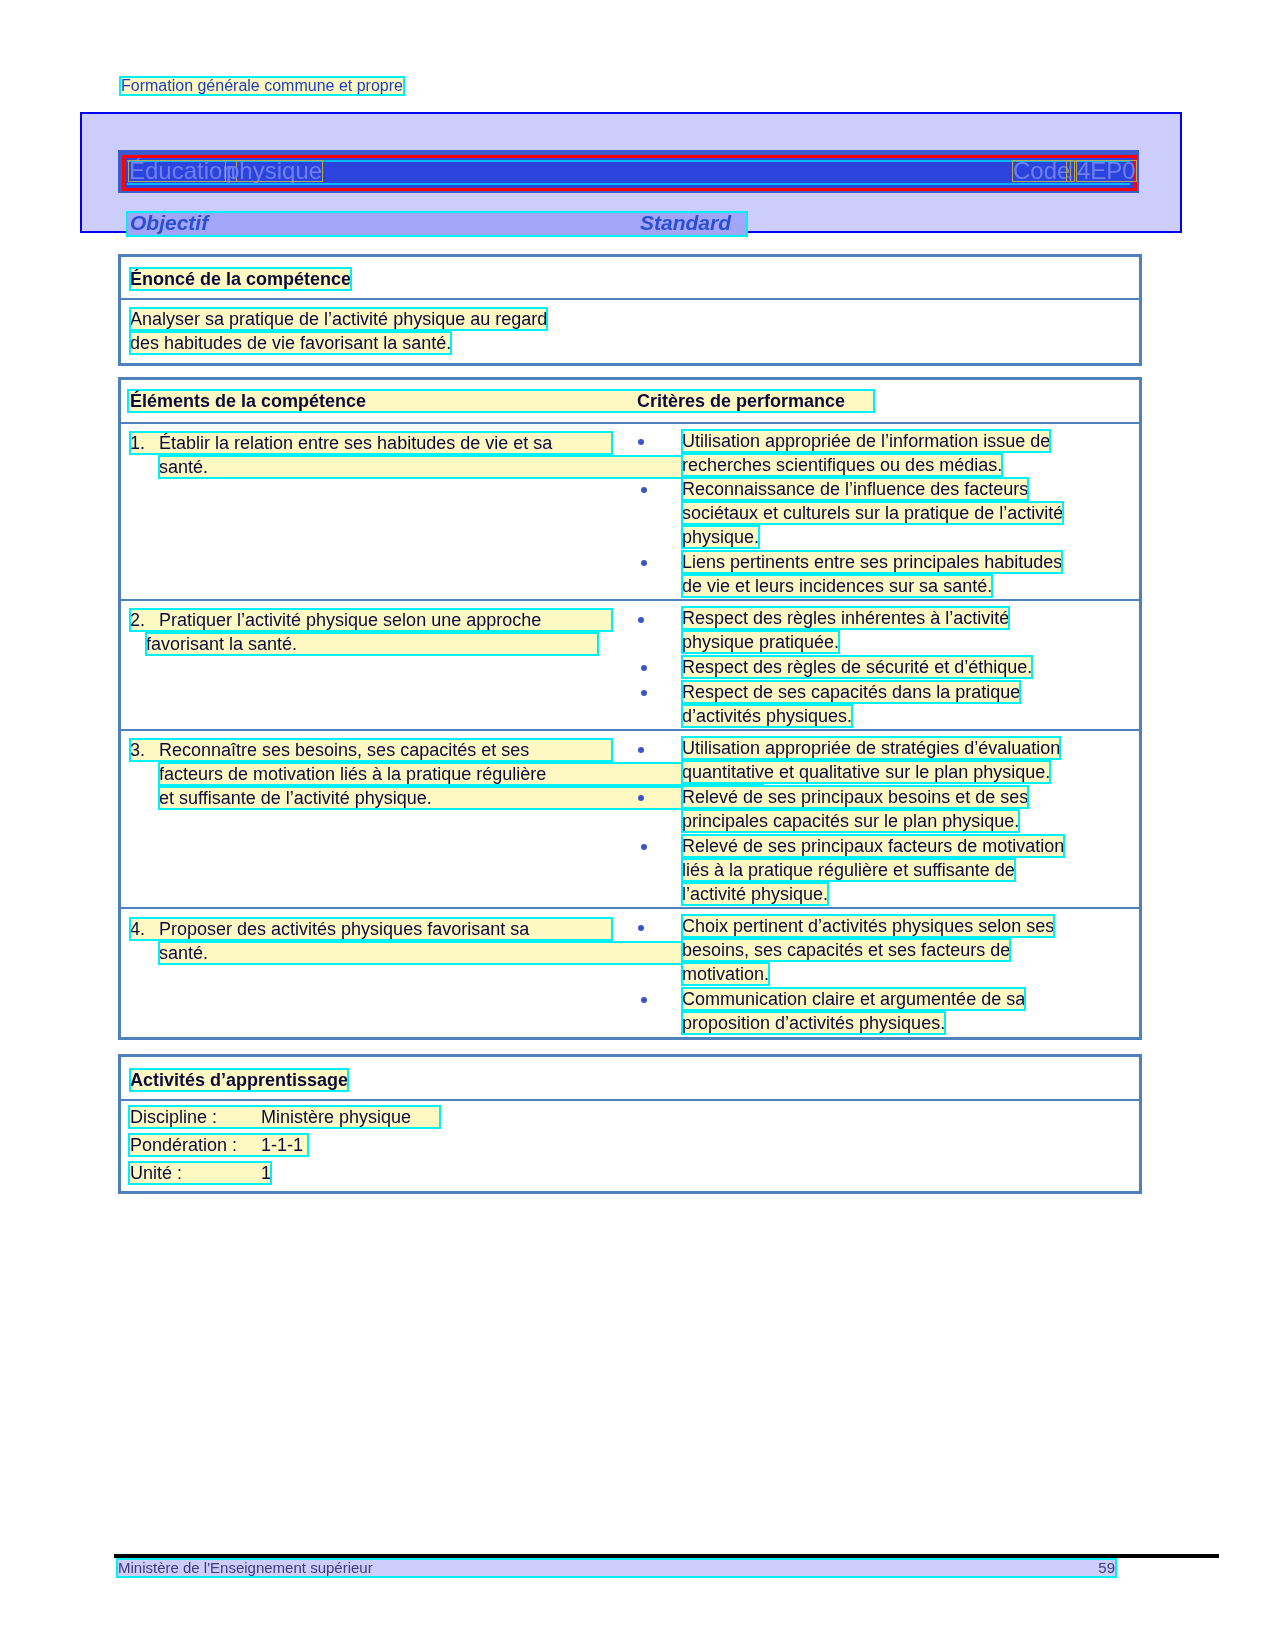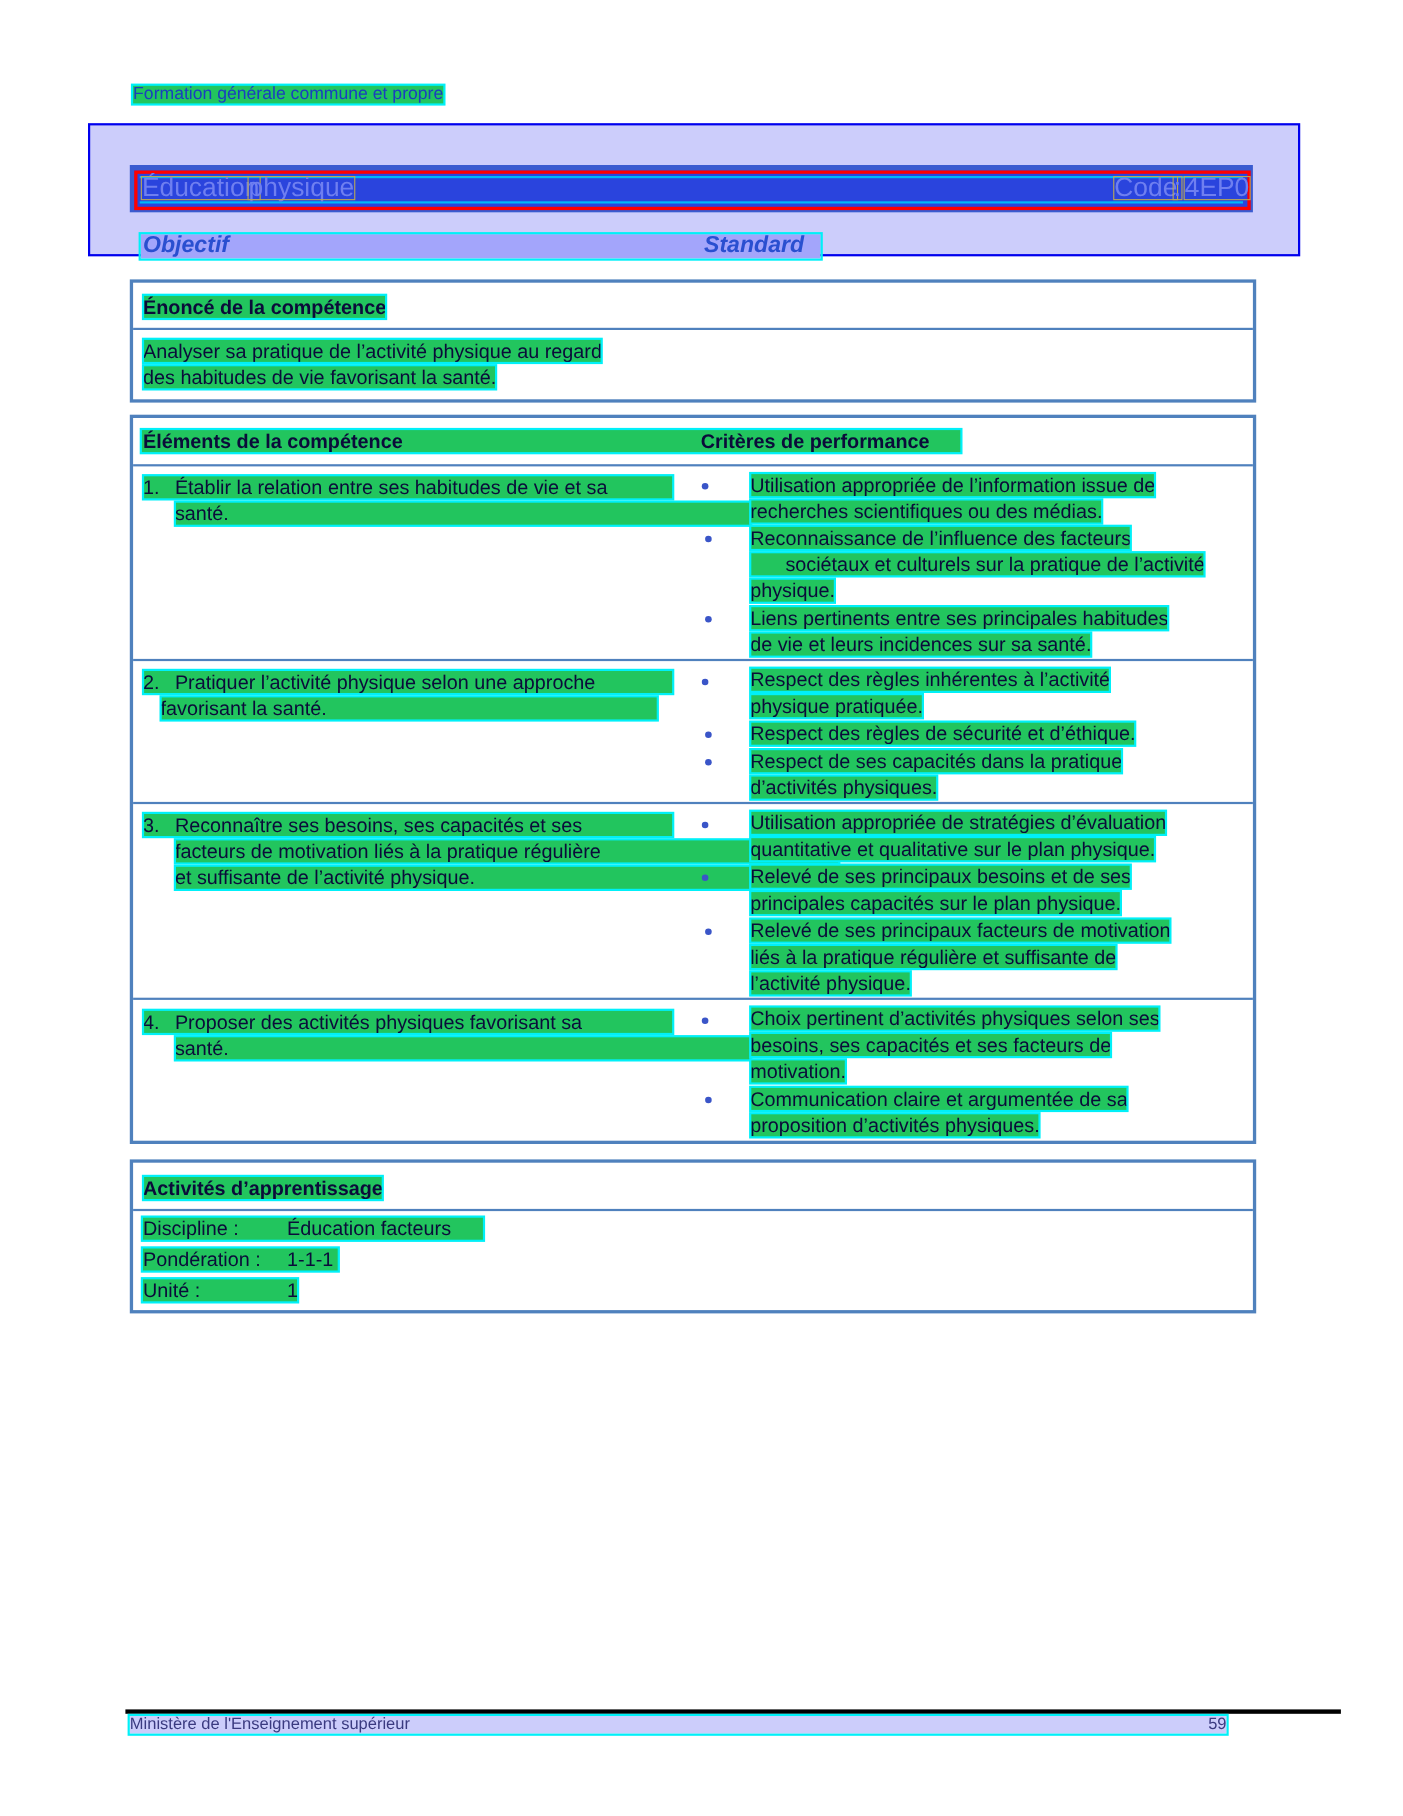--- a/index.html
+++ b/index.html
@@ -1,21 +1,21 @@
 <!DOCTYPE html>
 <html><head>
 <meta charset="utf-8">
 <style>
   html, body { margin: 0; padding: 0; }
   body {
     width: 1275px; height: 1651px; position: relative; background: #ffffff;
     font-family: "Liberation Sans", sans-serif; color: #0b0b3a; overflow: hidden;
   }
   .abs { position: absolute; }
-  .hl { background: #22c55e; outline: 2px solid #00f0f8; outline-offset: -1px; }
+  .hl { background: #fef9c3; outline: 2px solid #00f0f8; outline-offset: -1px; }
   .top-note { left: 120px; top: 77px; font-size: 16px; color: #1a3fbf; padding: 0 1px; line-height: 18px; }
   .title-frame { left: 80px; top: 112px; width: 1098px; height: 117px; background: #cccdfb; border: 2px solid #0000ee; }
   .title-band { left: 118px; top: 150px; width: 1021px; height: 43px; background: #3a5bd0; }
   .title-red { left: 122px; top: 155px; width: 1009px; height: 30px; border: 3px solid #ff0000; background: #2a44dd; }
   .title-inner { left: 127px; top: 160px; width: 1003px; height: 21px; border-top: 2px solid #00b8f8; border-bottom: 2px solid #00b8f8; background: #2a44dd; }
   .t-word { font-size: 24px; color: #6f7ff0; line-height: 20px; outline: 1px solid #b8a858; top: 161px; }
   .objrow { left: 128px; top: 213px; width: 618px; height: 22px; background: #a3a5fb; outline: 2px solid #00f0f8; }
   .obj { font-size: 21px; font-weight: bold; font-style: italic; color: #2a4fd0; line-height: 22px; top: 212px; }
   .box { border: 3px solid #4f81bd; background: #fff; }
   .hline { height: 2px; background: #4f81bd; }
@@ -60,21 +60,21 @@
 <div class="abs hline" style="left:121px; top:907px; width:1018px;"></div>
 
 <span class="abs txt hl" style="left:130px; top:432px; width:482px;">1.</span>
 <span class="abs txt" style="left:159px; top:432px;">Établir la relation entre ses habitudes de vie et sa</span>
 <span class="abs txt hl" style="left:159px; top:456px; width:524px;">santé.</span>
 <div class="abs bullet" style="left:638px; top:439px;"></div>
 <span class="abs txt hl" style="left:682px; top:430px;">Utilisation appropriée de l’information issue de</span>
 <span class="abs txt hl" style="left:682px; top:454px;">recherches scientifiques ou des médias.</span>
 <div class="abs bullet" style="left:641px; top:487px;"></div>
 <span class="abs txt hl" style="left:682px; top:478px;">Reconnaissance de l’influence des facteurs</span>
-<span class="abs txt hl" style="left:682px; top:502px;padding-left:32px;">sociétaux et culturels sur la pratique de l’activité</span>
+<span class="abs txt hl" style="left:682px; top:502px;">sociétaux et culturels sur la pratique de l’activité</span>
 <span class="abs txt hl" style="left:682px; top:526px;">physique.</span>
 <div class="abs bullet" style="left:641px; top:560px;"></div>
 <span class="abs txt hl" style="left:682px; top:551px;">Liens pertinents entre ses principales habitudes</span>
 <span class="abs txt hl" style="left:682px; top:575px;">de vie et leurs incidences sur sa santé.</span>
 
 <span class="abs txt hl" style="left:130px; top:609px; width:482px;">2.</span>
 <span class="abs txt" style="left:159px; top:609px;">Pratiquer l’activité physique selon une approche</span>
 <span class="abs txt hl" style="left:146px; top:633px; width:452px;">favorisant la santé.</span>
 <div class="abs bullet" style="left:638px; top:617px;"></div>
 <span class="abs txt hl" style="left:682px; top:607px;">Respect des règles inhérentes à l’activité</span>
@@ -109,21 +109,21 @@
 <span class="abs txt hl" style="left:682px; top:963px;">motivation.</span>
 <div class="abs bullet" style="left:641px; top:997px;"></div>
 <span class="abs txt hl" style="left:682px; top:988px;">Communication claire et argumentée de sa</span>
 <span class="abs txt hl" style="left:682px; top:1012px;">proposition d’activités physiques.</span>
 
 <div class="abs box" style="left:118px; top:1054px; width:1018px; height:134px;"></div>
 <span class="abs txt bold hl" style="left:130px; top:1069px;">Activités d’apprentissage</span>
 <div class="abs hline" style="left:121px; top:1099px; width:1018px;"></div>
 <div class="abs hl" style="left:129px; top:1106px; width:311px; height:22px;"></div>
 <span class="abs txt" style="left:130px; top:1106px;">Discipline :</span>
-<span class="abs txt" style="left:261px; top:1106px;">Éducation facteurs</span>
+<span class="abs txt" style="left:261px; top:1106px;">Ministère physique</span>
 <div class="abs hl" style="left:129px; top:1134px; width:179px; height:22px;"></div>
 <span class="abs txt" style="left:130px; top:1134px;">Pondération :</span>
 <span class="abs txt" style="left:261px; top:1134px;">1-1-1</span>
 <div class="abs hl" style="left:129px; top:1162px; width:142px; height:22px;"></div>
 <span class="abs txt" style="left:130px; top:1162px;">Unité :</span>
 <span class="abs txt" style="left:261px; top:1162px;">1</span>
 
 <div class="abs footer-line"></div>
 <div class="abs footer">
   <span>Ministère de l'Enseignement supérieur</span>

